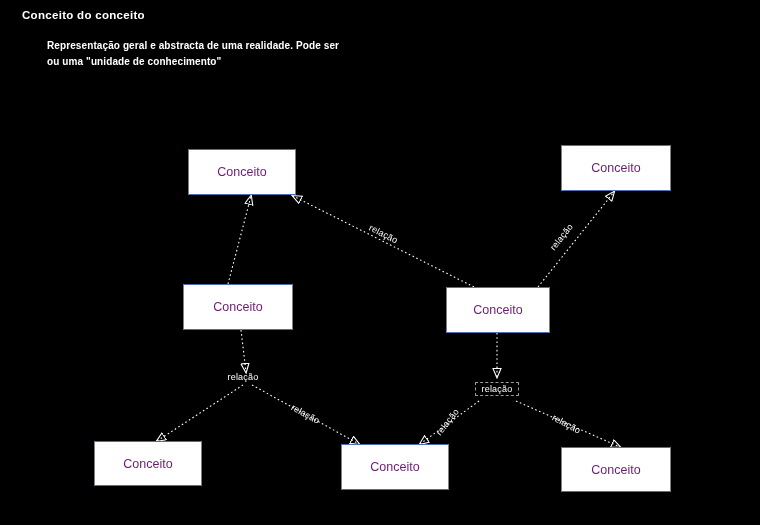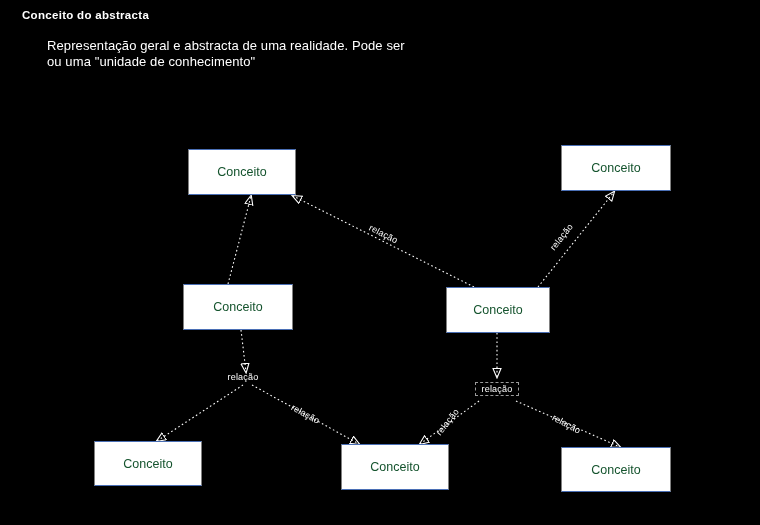--- a/index.html
+++ b/index.html
@@ -28,22 +28,22 @@
     letter-spacing: 0.3px;
     white-space: nowrap;
   }
   #header-body {
     position: absolute;
     left: 47px;
     top: 38px;
     width: 470px;
     color: #ffffff;
     font-family: "Liberation Sans", sans-serif;
-    font-size: 13px;
-    font-weight: normal;
+    font-size: 10px;
+    font-weight: bold;
     line-height: 15.5px;
     letter-spacing: 0.1px;
   }
   #header-body div { white-space: nowrap; }
 
   
   #diagram-svg {
     position: absolute;
     left: 0;
     top: 0;
@@ -55,21 +55,21 @@
     position: absolute;
     background: #ffffff;
     border-top: 1px solid #4a6fb5;
     border-bottom: 1px solid #4a6fb5;
     border-left: 1px solid #808080;
     border-right: 1px solid #808080;
     box-sizing: border-box;
     display: flex;
     align-items: center;
     justify-content: center;
-    color: #14532d;
+    color: #701a75;
     font-family: "Liberation Sans", sans-serif;
     font-size: 12.5px;
   }
 
   .edge-label {
     position: absolute;
     color: #ffffff;
     font-family: "Liberation Sans", sans-serif;
     font-size: 9px;
     white-space: nowrap;
@@ -80,21 +80,21 @@
     border: 1px dashed #9a9a9a;
     padding: 1px 6px;
     background: #000000;
   }
 </style>
 </head>
 <body>
 
 <div id="screen">
 
-  <div id="header-title">Conceito do abstracta</div>
+  <div id="header-title">Conceito do conceito</div>
 
   <div id="header-body">
       <div>Representação geral e abstracta de uma realidade. Pode ser</div>
       <div>ou uma "unidade de conhecimento"</div>
     </div>
 
   <svg id="diagram-svg" viewBox="0 0 760 525">
     <defs>
       <marker id="arrow-hollow" markerWidth="11" markerHeight="11" refX="9" refY="4.5" orient="auto" markerUnits="userSpaceOnUse">
         <path d="M0.5,0.5 L10,4.5 L0.5,8.5 z" fill="none" stroke="#ffffff" stroke-width="1.1"></path>

